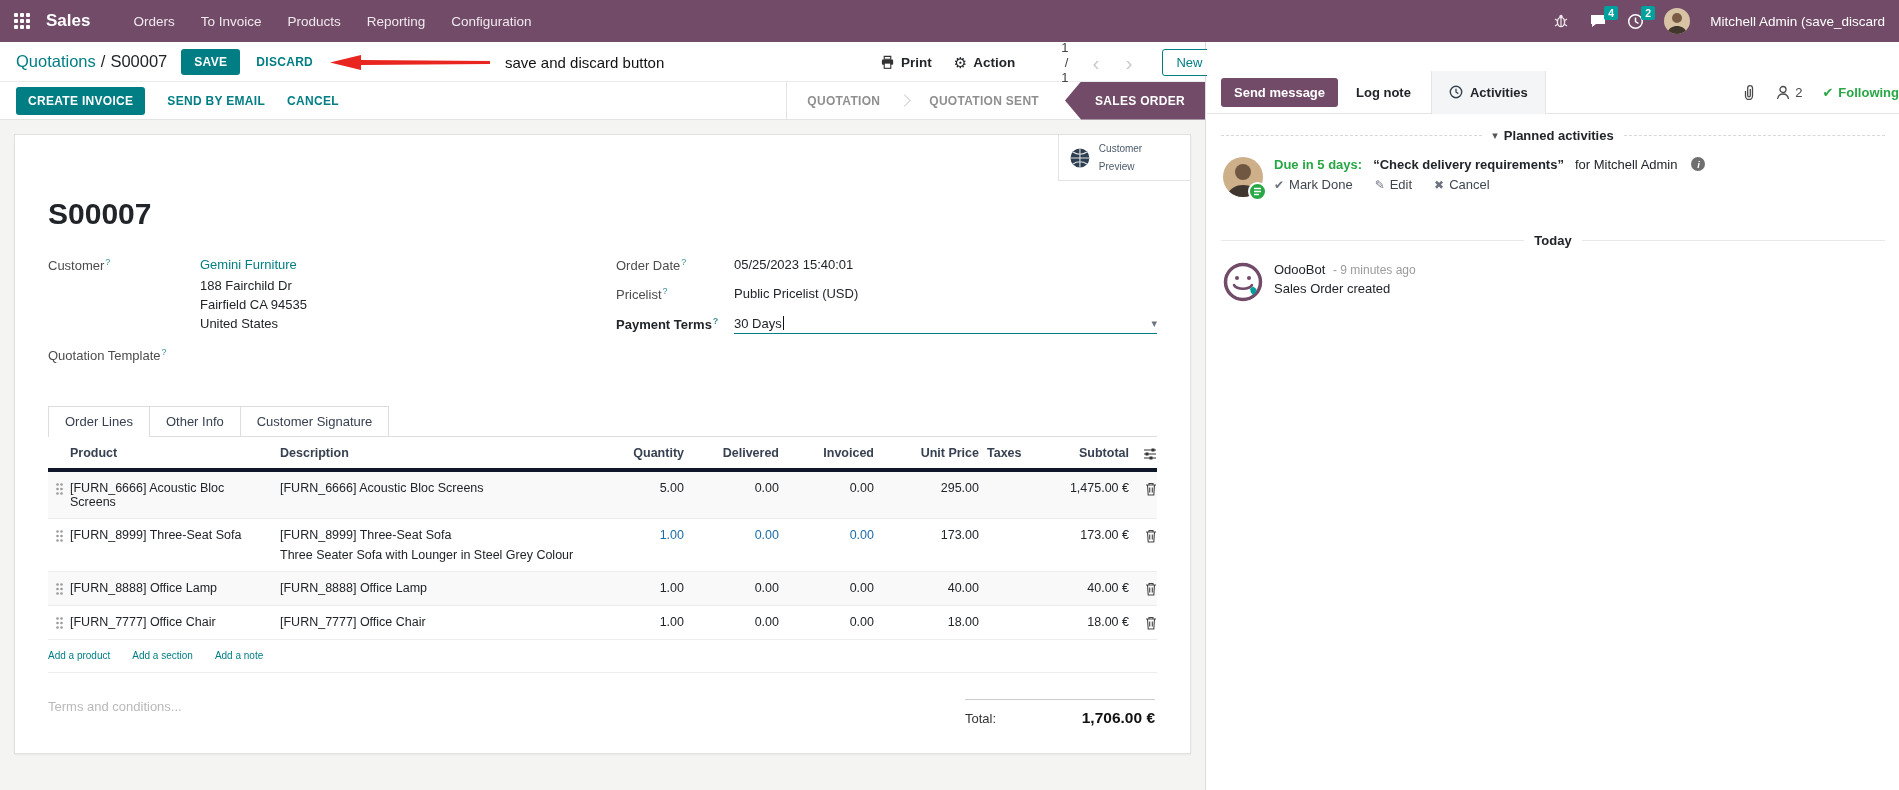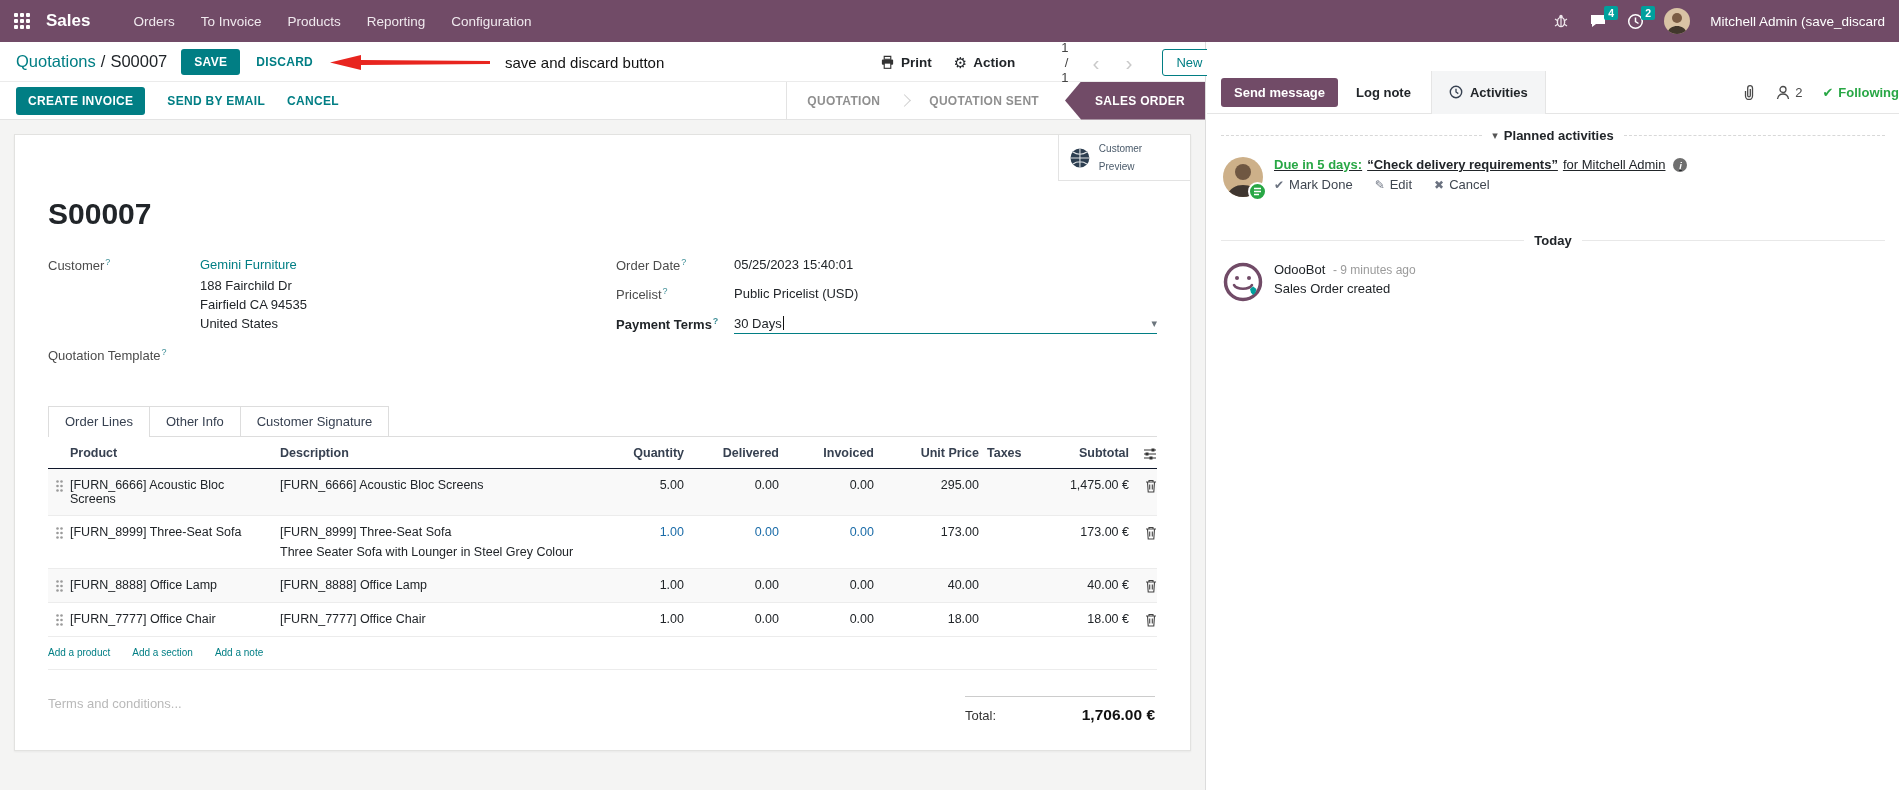--- a/index.html
+++ b/index.html
@@ -82,21 +82,21 @@
   .cursor-bar { display:inline-block; width:1px; height:14px; background:#111; margin-left:1px; vertical-align:middle; }
 
   
   .tabbar { display:flex; margin-top:30px; border-bottom:1px solid #ddd; padding-left:0; }
   .tab { border:1px solid #ddd; border-bottom:none; background:#fff; padding:7px 16px; font-size:13px;
          color:#374151; cursor:pointer; margin-right:-1px; }
   .tab.active { margin-bottom:-1px; padding-bottom:8px; }
 
   
   .ol-head, .ol-row { display:flex; align-items:flex-start; }
-  .ol-head { padding:9px 0 7px; border-bottom:1px solid #0f172a; font-weight:700; color:#374151; font-size:12.5px; }
+  .ol-head { padding:9px 0 7px; border-bottom:4px solid #0f172a; font-weight:700; color:#374151; font-size:12.5px; }
   .ol-row { padding:9px 0; border-bottom:1px solid #ececec; font-size:12.5px; cursor:pointer; }
   .ol-row.alt { background:#f9f9f9; }
   .c-handle { width:22px; flex:0 0 22px; display:flex; justify-content:center; padding-top:2px; cursor:grab; }
   .c-prod { width:210px; flex:0 0 210px; padding-right:8px; }
   .c-desc { flex:1 1 auto; padding-right:8px; }
   .c-desc .d2 { margin-top:6px; }
   .c-qty { width:85px; flex:0 0 85px; text-align:right; }
   .c-del { width:95px; flex:0 0 95px; text-align:right; }
   .c-inv { width:95px; flex:0 0 95px; text-align:right; }
   .c-price { width:105px; flex:0 0 105px; text-align:right; }
@@ -130,21 +130,21 @@
   .divider-line { display:flex; align-items:center; gap:10px; margin:14px 14px 12px; }
   .divider-line .rule { flex:1; border-top:1px dashed #d8d8d8; }
   .divider-line.solid .rule { border-top:1px solid #e8e8e8; }
   .divider-line .dl-text { font-size:13px; font-weight:600; color:#212529; display:flex; align-items:center; gap:6px; cursor:pointer; }
   .divider-line .dl-caret { font-size:11px; color:#555; }
   .activity-item, .msg-item { display:flex; gap:11px; padding:2px 16px; }
   .av-wrap { position:relative; width:40px; height:40px; flex:0 0 40px; }
   .av-wrap .av { width:40px; height:40px; border-radius:50%; overflow:hidden; display:block; }
   .av-badge { position:absolute; right:-4px; bottom:-4px; width:19px; height:19px; border-radius:50%;
               background:var(--success-green,#28a745); border:2px solid #fff; display:flex; align-items:center; justify-content:center; }
-  .act-line1 { display:flex; flex-wrap:wrap; align-items:flex-end; gap:5px; font-size:13px;text-decoration:underline; }
+  .act-line1 { display:flex; flex-wrap:wrap; align-items:flex-start; gap:11px; font-size:13px; }
   .due { color:var(--success-green,#28a745); font-weight:700; }
   .summary { font-weight:700; color:#212529; }
   .for-text { color:#212529; }
   .info-ic { width:14px; height:14px; border-radius:50%; background:#6f6f6f; color:#fff; font-size:9.5px; font-weight:700;
              font-style:italic; display:inline-flex; align-items:center; justify-content:center; margin-left:3px; cursor:pointer; }
   .act-line2 { margin-top:5px; display:flex; gap:22px; }
   .act-btn { display:flex; align-items:center; gap:5px; background:none; border:none; font-size:13px; color:#3f4650; cursor:pointer; }
   .act-btn .ic { color:#6b7280; font-size:12px; }
   .msg-name { font-size:13px; font-weight:400; color:#212529; }
   .msg-time { font-size:12px; color:#9b9b9b; margin-left:4px; }

